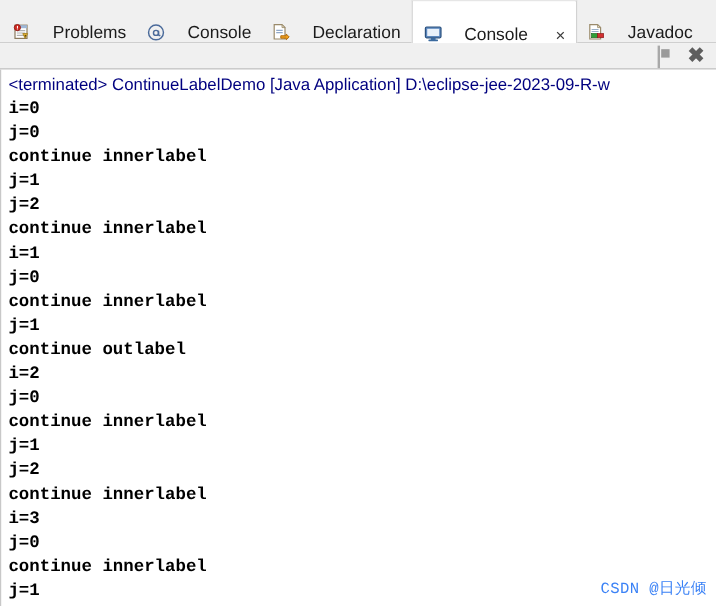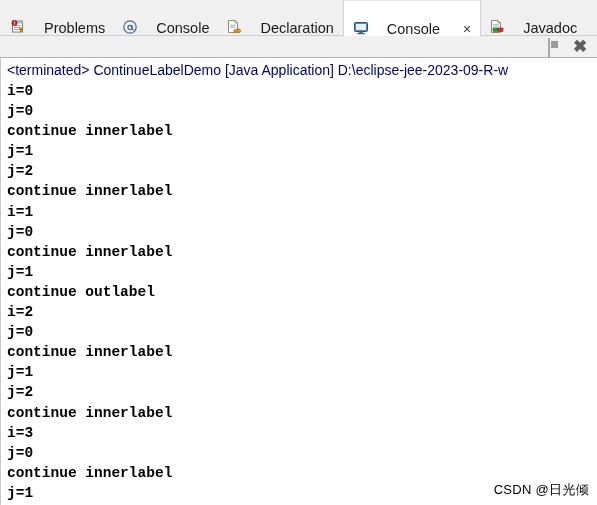--- a/index.html
+++ b/index.html
@@ -143,22 +143,22 @@
     line-height: 20.1px;
     white-space: pre;
   }
   .out-line { height: 20.1px; font-weight: bold; }
 
   .watermark {
     position: absolute;
     right: 8px;
     bottom: 6px;
     font-size: 13px;
-    color: #000000;
-    font-family: Liberation Sans, sans-serif;
+    color: #3b82f6;
+    font-family: Liberation Mono, monospace;
     letter-spacing: 0.3px;
     user-select: none;
   }
 </style>
 </head>
 <body>
 
 <div class="app">
 
   <div class="tabbar">

